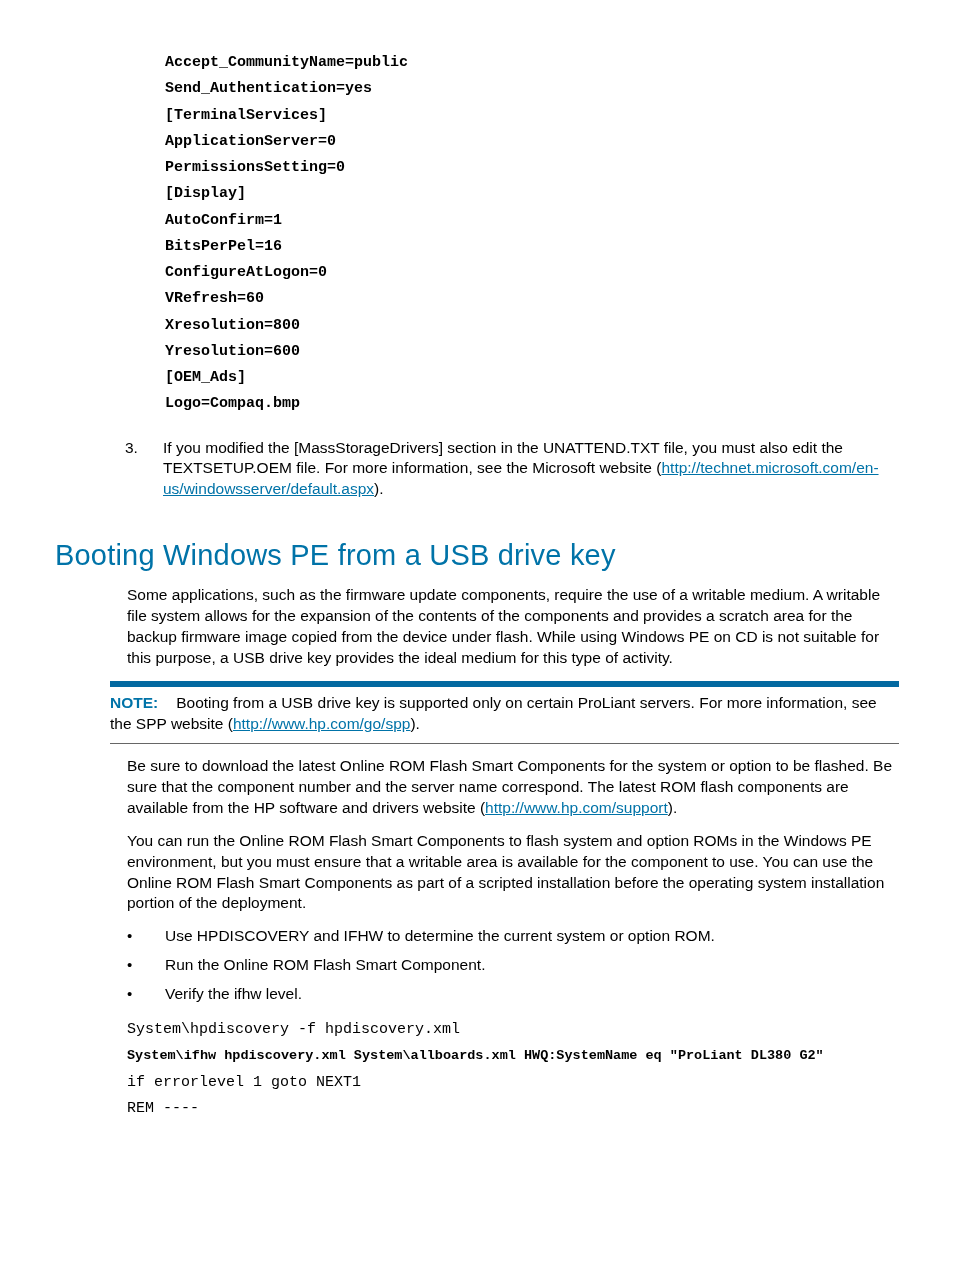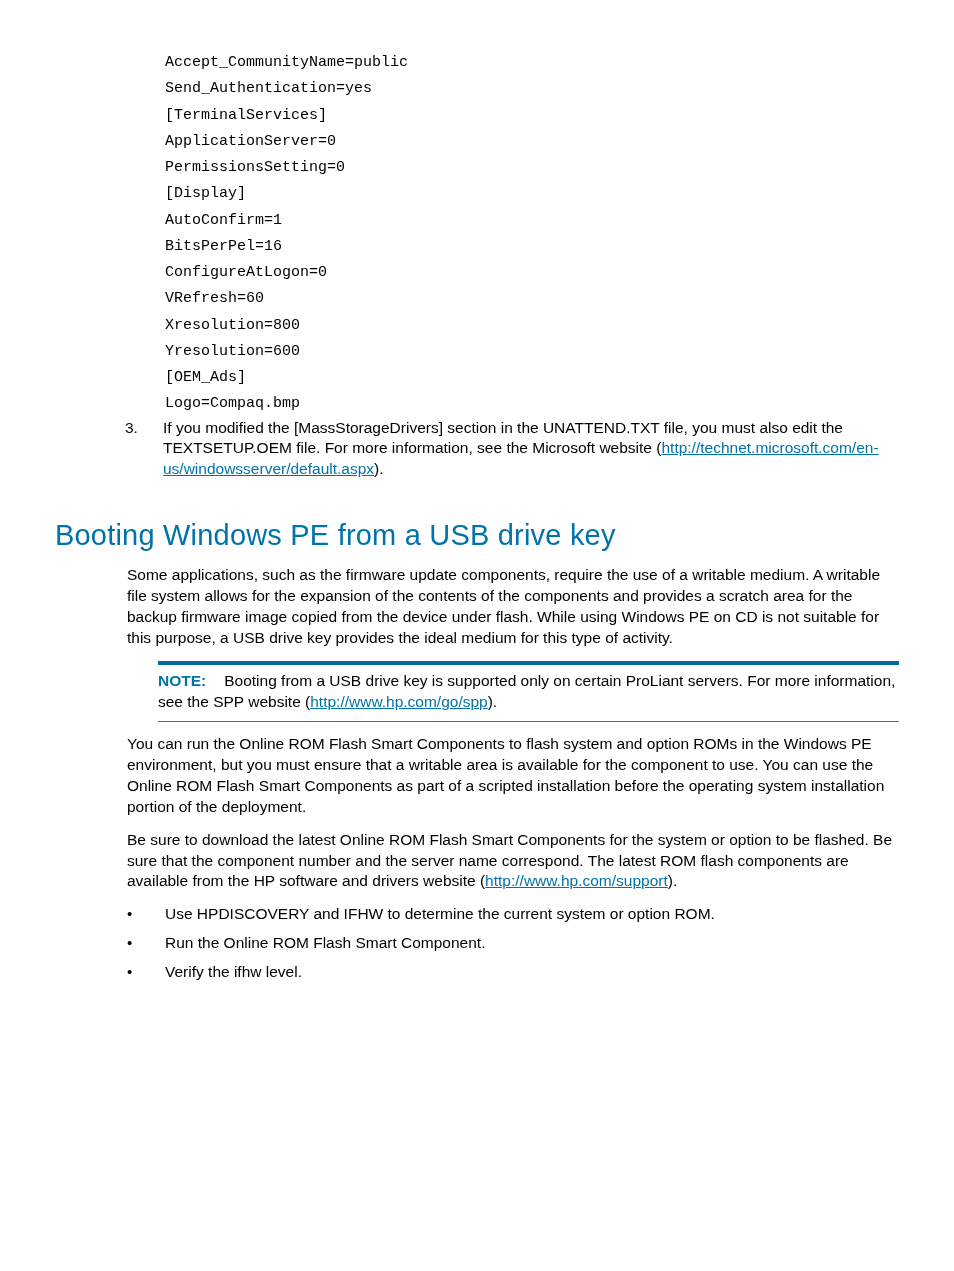--- a/index.html
+++ b/index.html
@@ -15,21 +15,22 @@
   }
   .page {
     padding: 50px 55px 30px 55px;
   }
   .code-block {
     font-family: "Courier New", Courier, monospace;
     font-size: 15px;
     line-height: 1.75;
     margin-left: 110px;
     white-space: pre;
-    margin-bottom: 0;
+    margin-bottom: 20px;
+    font-weight: bold;
   }
   .code-block-2 {
     font-family: "Courier New", Courier, monospace;
     font-size: 15px;
     line-height: 1.75;
     margin-left: 72px;
     white-space: pre;
     margin-top: 8px;
   }
   .code-block-2 .bold { font-weight: bold; font-size: 13.5px; }
@@ -50,22 +51,22 @@
     color: #0073a8;
     margin-top: 36px;
     margin-bottom: 10px;
     letter-spacing: 0.2px;
   }
   .para {
     margin-left: 72px;
     margin-bottom: 12px;
   }
   .note-box {
-    margin-left: 103px;
-    border-top: 4px solid #0369a1;
+    margin-left: 55px;
+    border-top: 6px solid #0369a1;
     border-bottom: 1px solid #666;
     padding: 6px 0 8px 0;
     margin-bottom: 12px;
   }
   .note-label {
     font-weight: bold;
     color: #0073a8;
     margin-right: 18px;
   }
   a.link {
@@ -118,37 +119,41 @@
   <div class="heading">Booting Windows PE from a USB drive key</div>
 
   <div class="para">Some applications, such as the firmware update components, require the use of a writable medium. A writable file system allows for the expansion of the contents of the components and provides a scratch area for the backup firmware image copied from the device under flash. While using Windows PE on CD is not suitable for this purpose, a USB drive key provides the ideal medium for this type of activity.</div>
 
   <div class="note-box">
     <span class="note-label">NOTE:</span><span>Booting from a USB drive key is supported only on certain ProLiant servers. For more information, see the SPP website (</span><a class="link">http://www.hp.com/go/spp</a><span>).</span>
   </div>
 
 
 
-  <div class="para">You can run the Online ROM Flash Smart Components to flash system and option ROMs in the Windows PE environment, but you must ensure that a writable area is available for the component to use. You can use the Online ROM Flash Smart Components as part of a scripted installation before the operating system installation portion of the deployment.</div>
-
   <div class="para">
     <span>Be sure to download the latest Online ROM Flash Smart Components for the system or option to be flashed. Be sure that the component number and the server name correspond. The latest ROM flash components are available from the HP software and drivers website (</span><a class="link">http://www.hp.com/support</a><span>).</span>
   </div>
+
+  <div class="para">You can run the Online ROM Flash Smart Components to flash system and option ROMs in the Windows PE environment, but you must ensure that a writable area is available for the component to use. You can use the Online ROM Flash Smart Components as part of a scripted installation before the operating system installation portion of the deployment.</div>
 
 
   <div class="bullet-list">
     <div class="bullet-item">
       <div class="bullet-dot">•</div>
       <div class="bullet-text">Use HPDISCOVERY and IFHW to determine the current system or option ROM.</div>
     </div>
     <div class="bullet-item">
       <div class="bullet-dot">•</div>
       <div class="bullet-text">Run the Online ROM Flash Smart Component.</div>
     </div>
     <div class="bullet-item">
       <div class="bullet-dot">•</div>
       <div class="bullet-text">Verify the ifhw level.</div>
     </div>
   </div>
 
 
+  <div class="code-block-2"><span>System\hpdiscovery -f hpdiscovery.xml</span>
+<span class="bold">System\ifhw hpdiscovery.xml System\allboards.xml HWQ:SystemName eq "ProLiant DL380 G2"</span>
+<span>if errorlevel 1 goto NEXT1</span>
+<span>REM ----</span></div>
 
 </div>
 
 </body></html>

